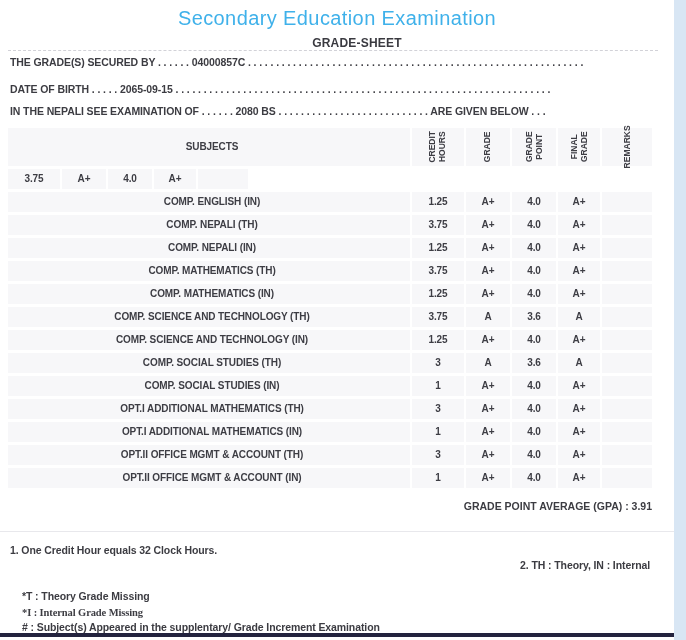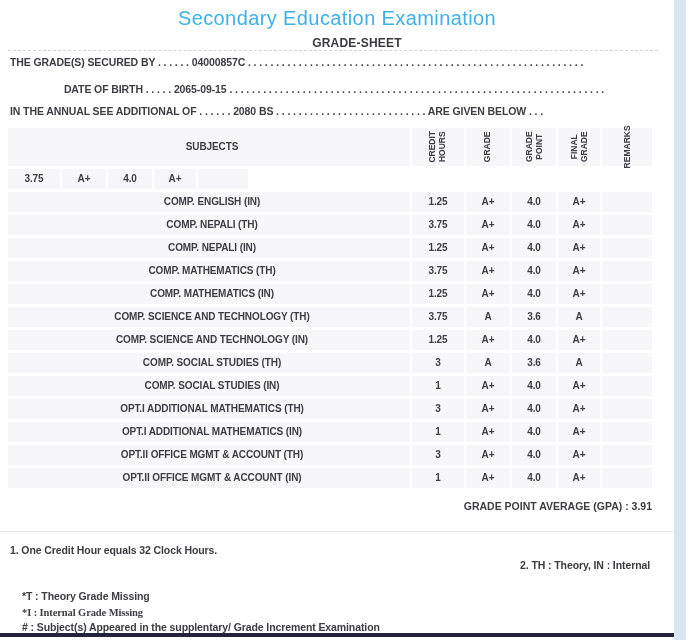--- a/index.html
+++ b/index.html
@@ -12,21 +12,21 @@
 
   .title { position:absolute; top:7px; left:0; width:674px; text-align:center;
            font-size:20px; font-weight:400; letter-spacing:.4px; color:#3fb1ea; }
   .subtitle { position:absolute; top:36px; left:0; width:674px; text-align:center;
               font-size:12px; font-weight:700; letter-spacing:.2px; color:#3a3a40;padding-left:40px; }
 
   .dashed-rule { position:absolute; top:50px; left:8px; width:650px; border-top:1px dashed #d2d2d8; }
 
   .info-line { position:absolute; left:10px; width:648px; height:13px; overflow:hidden;
                white-space:pre; font-size:10.5px; font-weight:700; letter-spacing:-.1px; color:#3c3c42; }
-  #info-0 { top:56px; } #info-1 { top:83px;text-align:center; } #info-2 { top:105px; }
+  #info-0 { top:56px; } #info-1 { top:83px; } #info-2 { top:105px; }
 
   .table { position:absolute; top:128px; left:8px; width:644px; }
   .trow { display:flex; margin-bottom:3px; }
   .cell { background:#f7f7f9; font-size:10px; font-weight:700; letter-spacing:-.1px; color:#3d3d44; }
   .trow .cell { height:20px; line-height:20px; }
   .c-sub { width:402px; padding-left:6px; margin-right:2px; white-space:nowrap; overflow:hidden;text-align:center; }
   .c-1 { width:52px; margin-right:2px; text-align:center; }
   .c-2 { width:44px; margin-right:2px; text-align:center; }
   .c-3 { width:44px; margin-right:2px; text-align:center; }
   .c-4 { width:42px; margin-right:2px; text-align:center; }
@@ -50,21 +50,21 @@
 <body>
 
 <div class="page">
 
   <div class="title">Secondary Education Examination</div>
   <div class="subtitle">GRADE-SHEET</div>
   <div class="dashed-rule"></div>
 
   <div class="info-line" id="info-0"><span>THE GRADE(S) SECURED BY . . . . . . </span><span>04000857C</span><span> . . . . . . . . . . . . . . . . . . . . . . . . . . . . . . . . . . . . . . . . . . . . . . . . . . . . . . . . . . . .</span></div>
   <div class="info-line" id="info-1"><span>DATE OF BIRTH . . . . . </span><span>2065-09-15</span><span> . . . . . . . . . . . . . . . . . . . . . . . . . . . . . . . . . . . . . . . . . . . . . . . . . . . . . . . . . . . . . . . . . . .</span></div>
-  <div class="info-line" id="info-2"><span>IN THE ANNUAL SEE ADDITIONAL OF . . . . . . </span><span>2080 BS</span><span> . . . . . . . . . . . . . . . . . . . . . . . . . . . </span><span>ARE GIVEN BELOW</span><span> . . .</span></div>
+  <div class="info-line" id="info-2"><span>IN THE NEPALI SEE EXAMINATION OF . . . . . . </span><span>2080 BS</span><span> . . . . . . . . . . . . . . . . . . . . . . . . . . . </span><span>ARE GIVEN BELOW</span><span> . . .</span></div>
 
   <div class="table">
     <div class="trow thead">
       <div class="cell c-sub">SUBJECTS</div>
       <div class="cell c-1">
           <span class="vh">CREDIT
 HOURS</span>
         </div>
       <div class="cell c-2">
           <span class="vh">GRADE</span>

